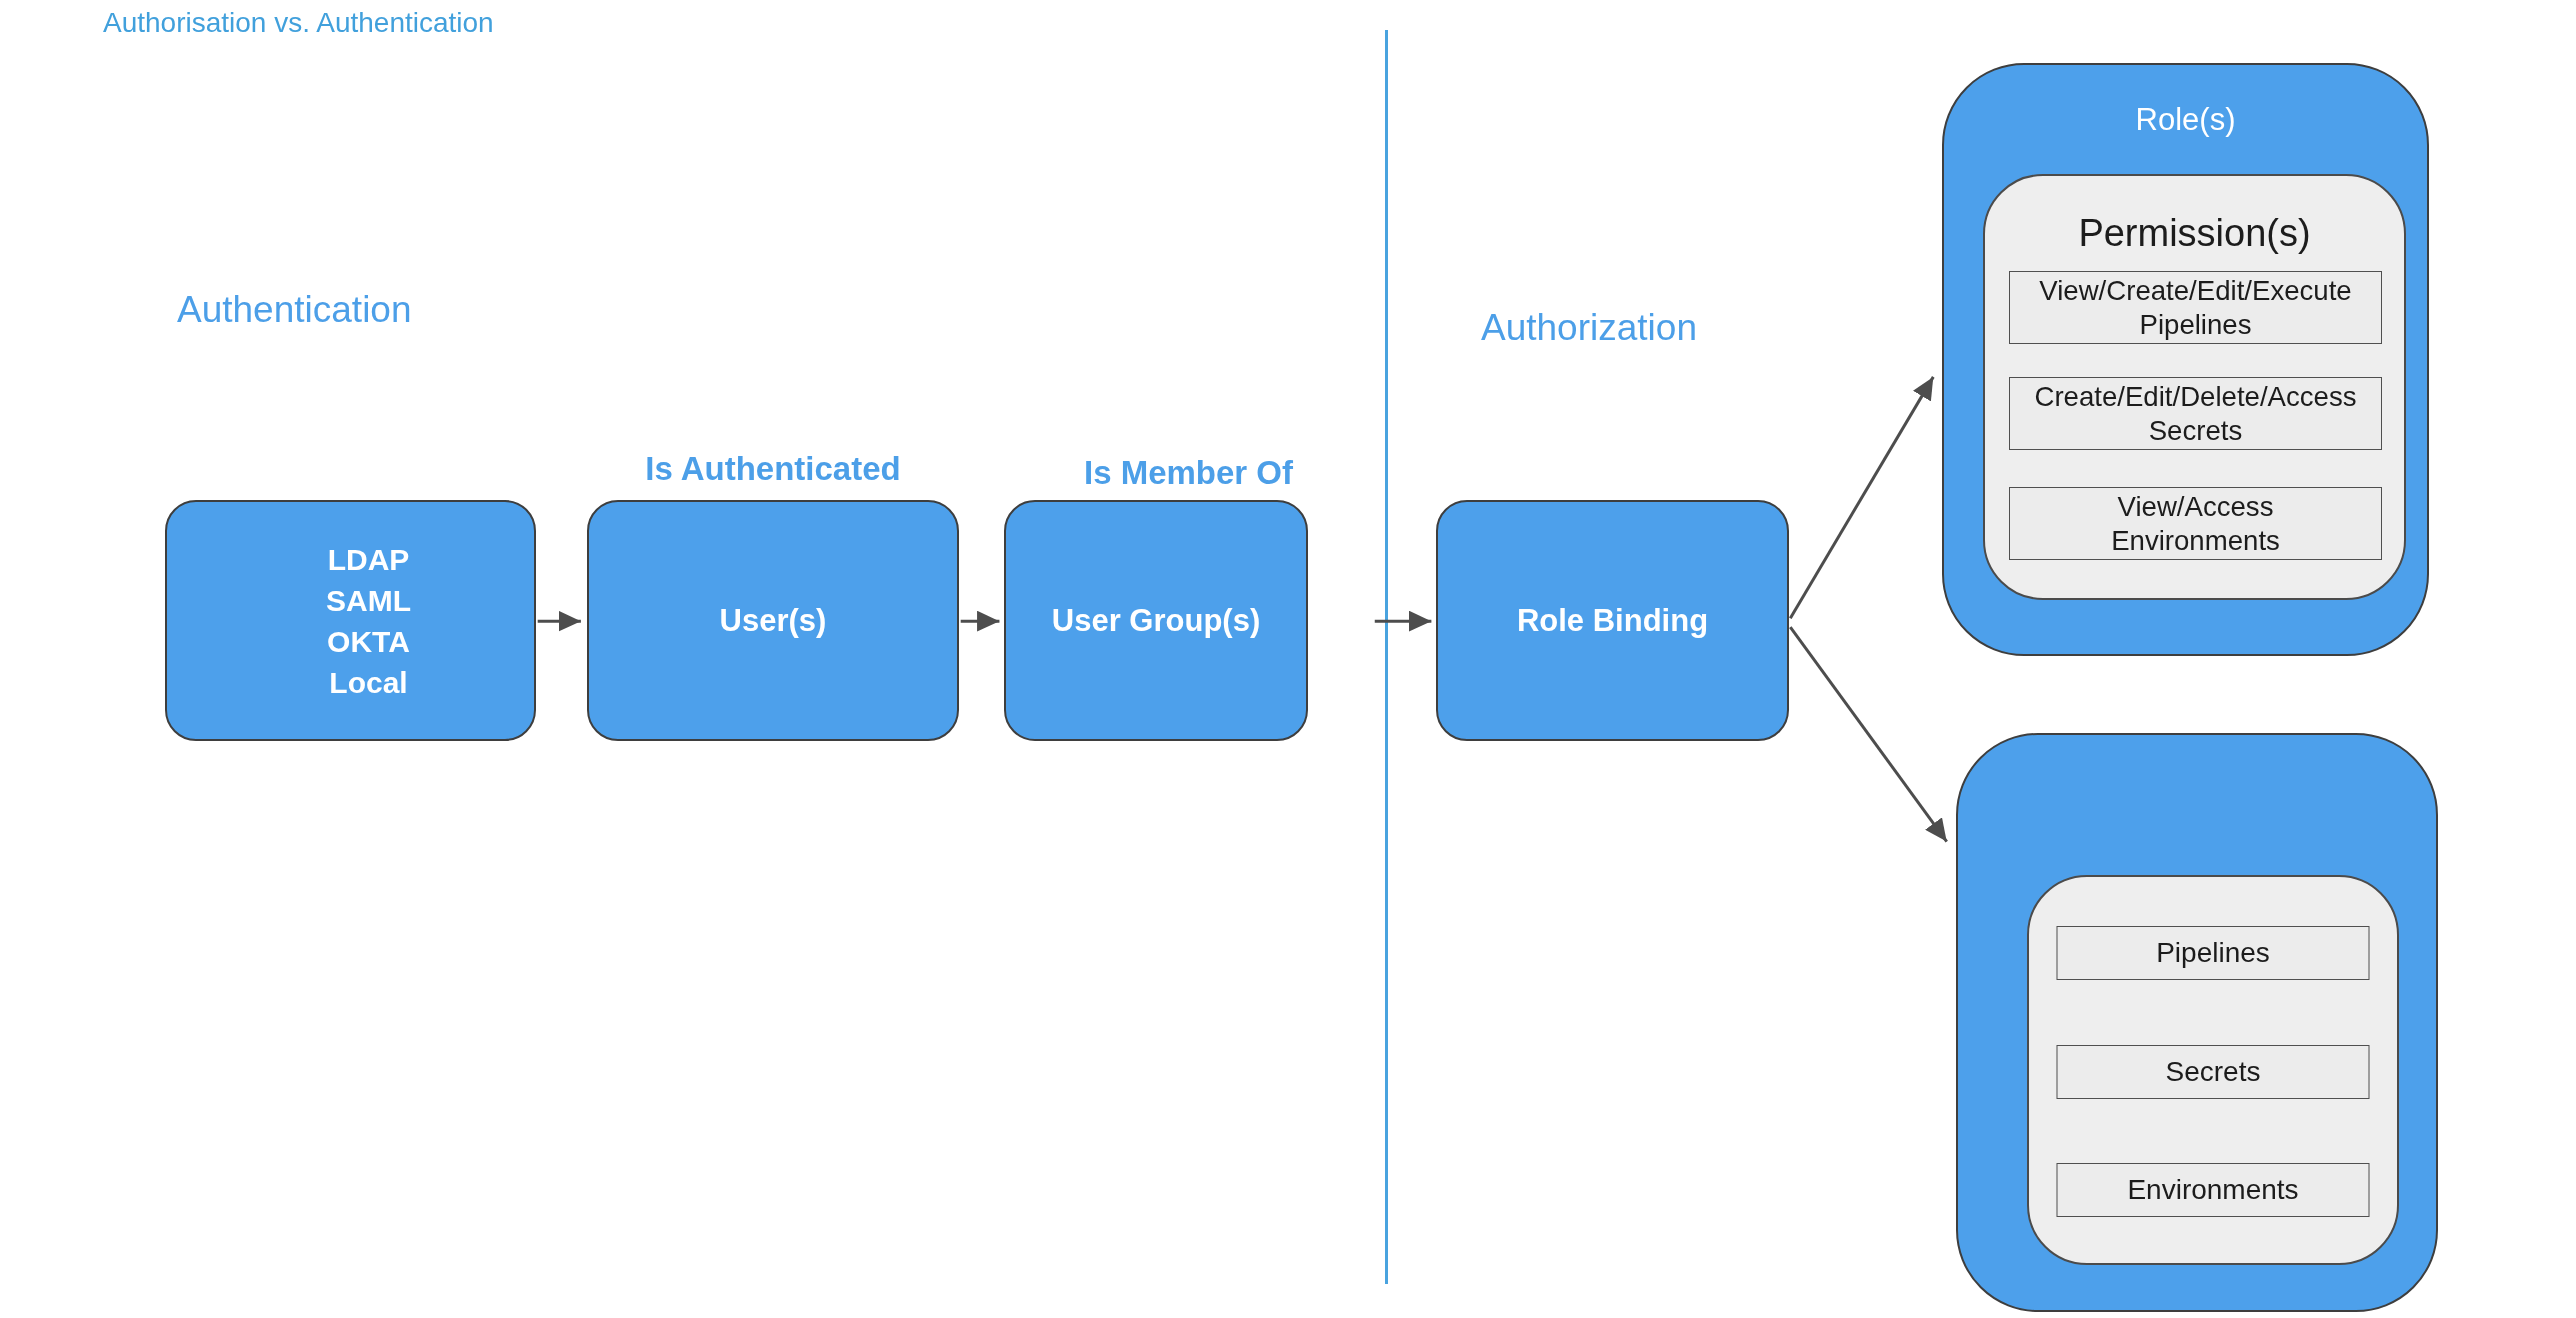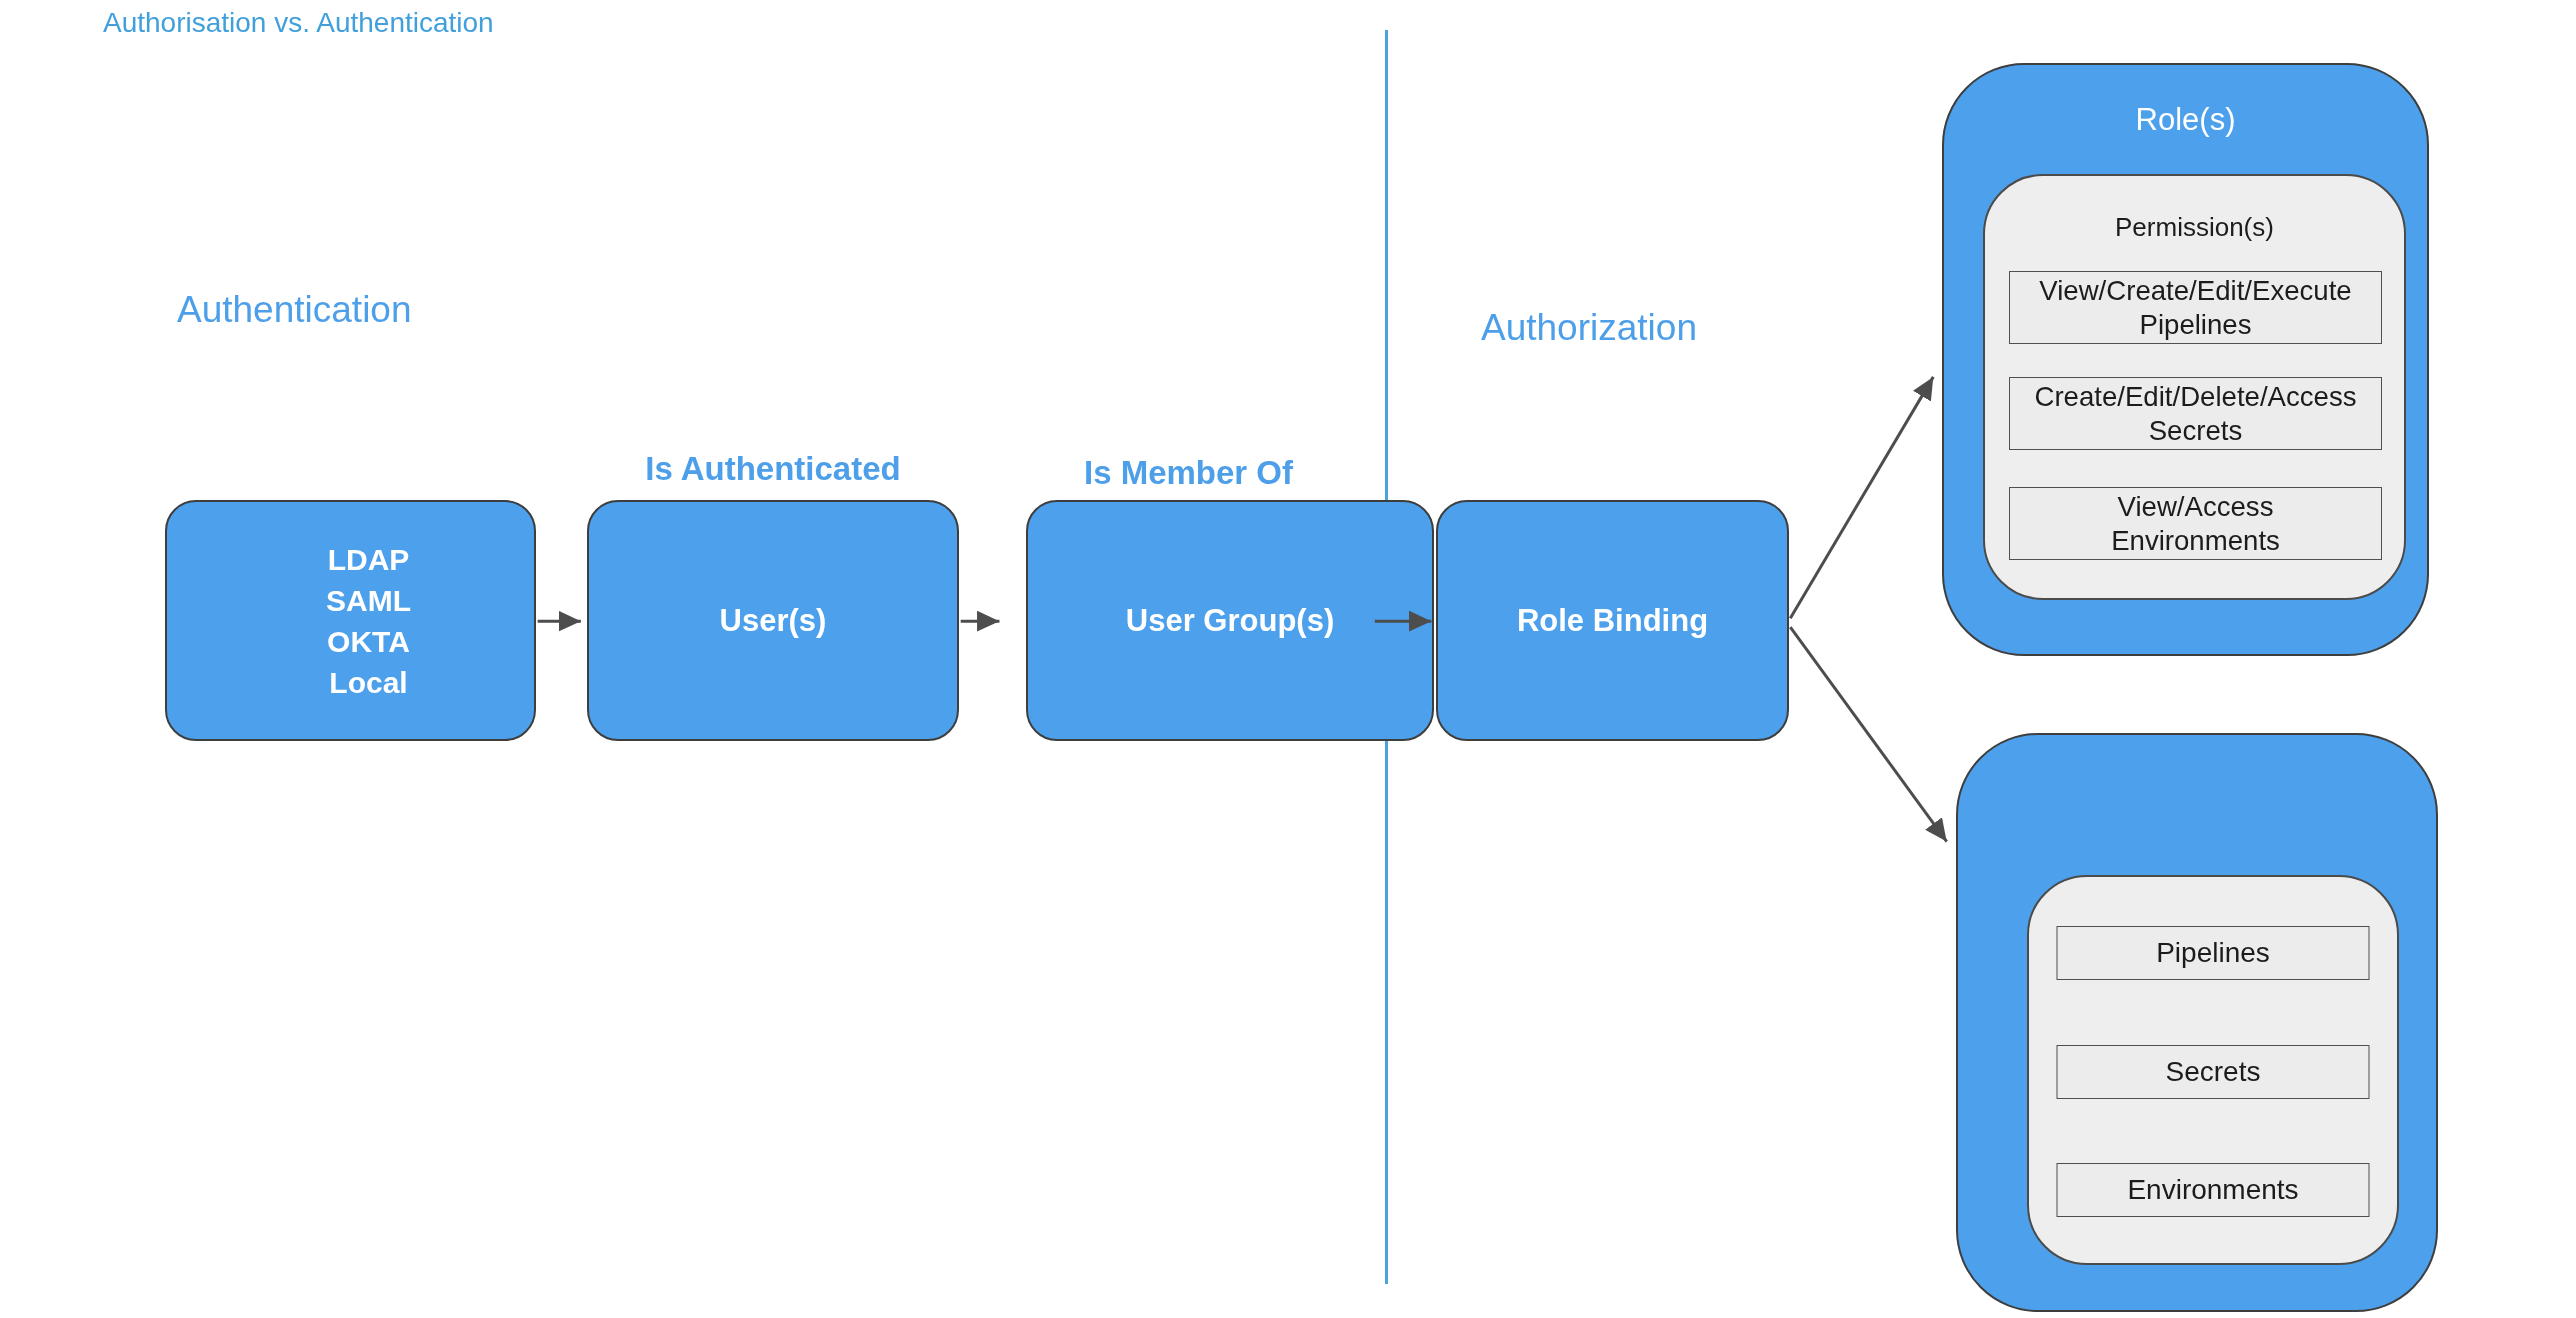--- a/index.html
+++ b/index.html
@@ -23,40 +23,40 @@
   .divider{position:absolute;left:1385px;top:30px;width:3px;height:1254px;
            background:#49a3df;}
 
   .node{position:absolute;top:500px;height:241px;background:#4da0eb;
         border:2.2px solid #3e3e3e;border-radius:31px;display:flex;
         flex-direction:column;align-items:center;justify-content:center;
         color:#ffffff;font-weight:bold;font-size:31px;box-sizing:border-box;
         text-align:center;}
   .node-idp{left:165px;width:371px;padding-left:36px;}
   .node-users{left:587px;width:372px;}
-  .node-user-groups{left:1004px;width:408px;margin-left:22px;}
+  .node-user-groups{left:1004px;width:304px;}
   .node-role-binding{left:1436px;width:353px;}
   .idp-line{font-size:30px;line-height:41px;font-weight:bold;}
 
   .container{position:absolute;background:#4da0eb;border:2.2px solid #3e3e3e;
              border-radius:82px;box-sizing:border-box;}
   .container-roles{left:1942px;top:63px;width:487px;height:593px;}
   .container-resources{left:1956px;top:733px;width:482px;height:579px;}
   .container-title{position:absolute;left:0;width:100%;text-align:center;
                    color:#ffffff;font-weight:normal;font-size:31px;}
   .container-roles .container-title{top:37px;}
   .container-resources .container-title{top:55px;}
 
   .inner-panel{position:absolute;background:#eeeeee;border:2.2px solid #4b4b4b;
                border-radius:60px;box-sizing:border-box;}
   .panel-permissions{left:39px;top:109px;width:423px;height:426px;}
   .panel-resources{left:69px;top:140px;width:372px;height:390px;}
 
   .panel-title{position:absolute;top:36px;left:0;width:100%;text-align:center;
-               font-size:26px;color:#1c1c1c;}
+               font-size:38px;color:#1c1c1c;}
 
   .perm-box{position:absolute;left:24px;width:373px;height:73px;
             background:#ececec;border:1.5px solid #4f4f4f;box-sizing:border-box;
             display:flex;flex-direction:column;align-items:center;
             justify-content:center;font-size:27.6px;line-height:34px;
             color:#1c1c1c;text-align:center;}
   .perm-1{top:95px;}
   .perm-2{top:201px;}
   .perm-3{top:311px;}
 

